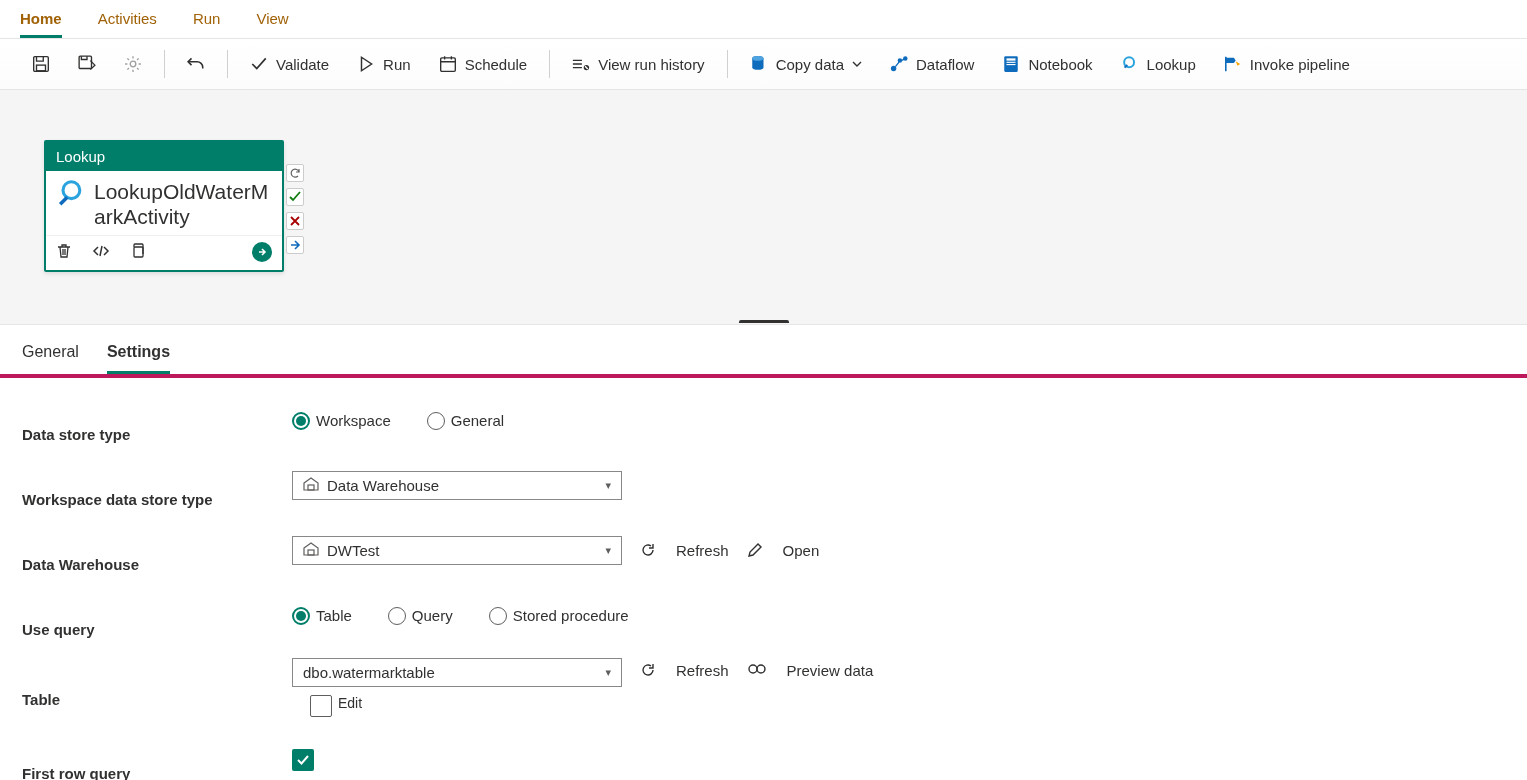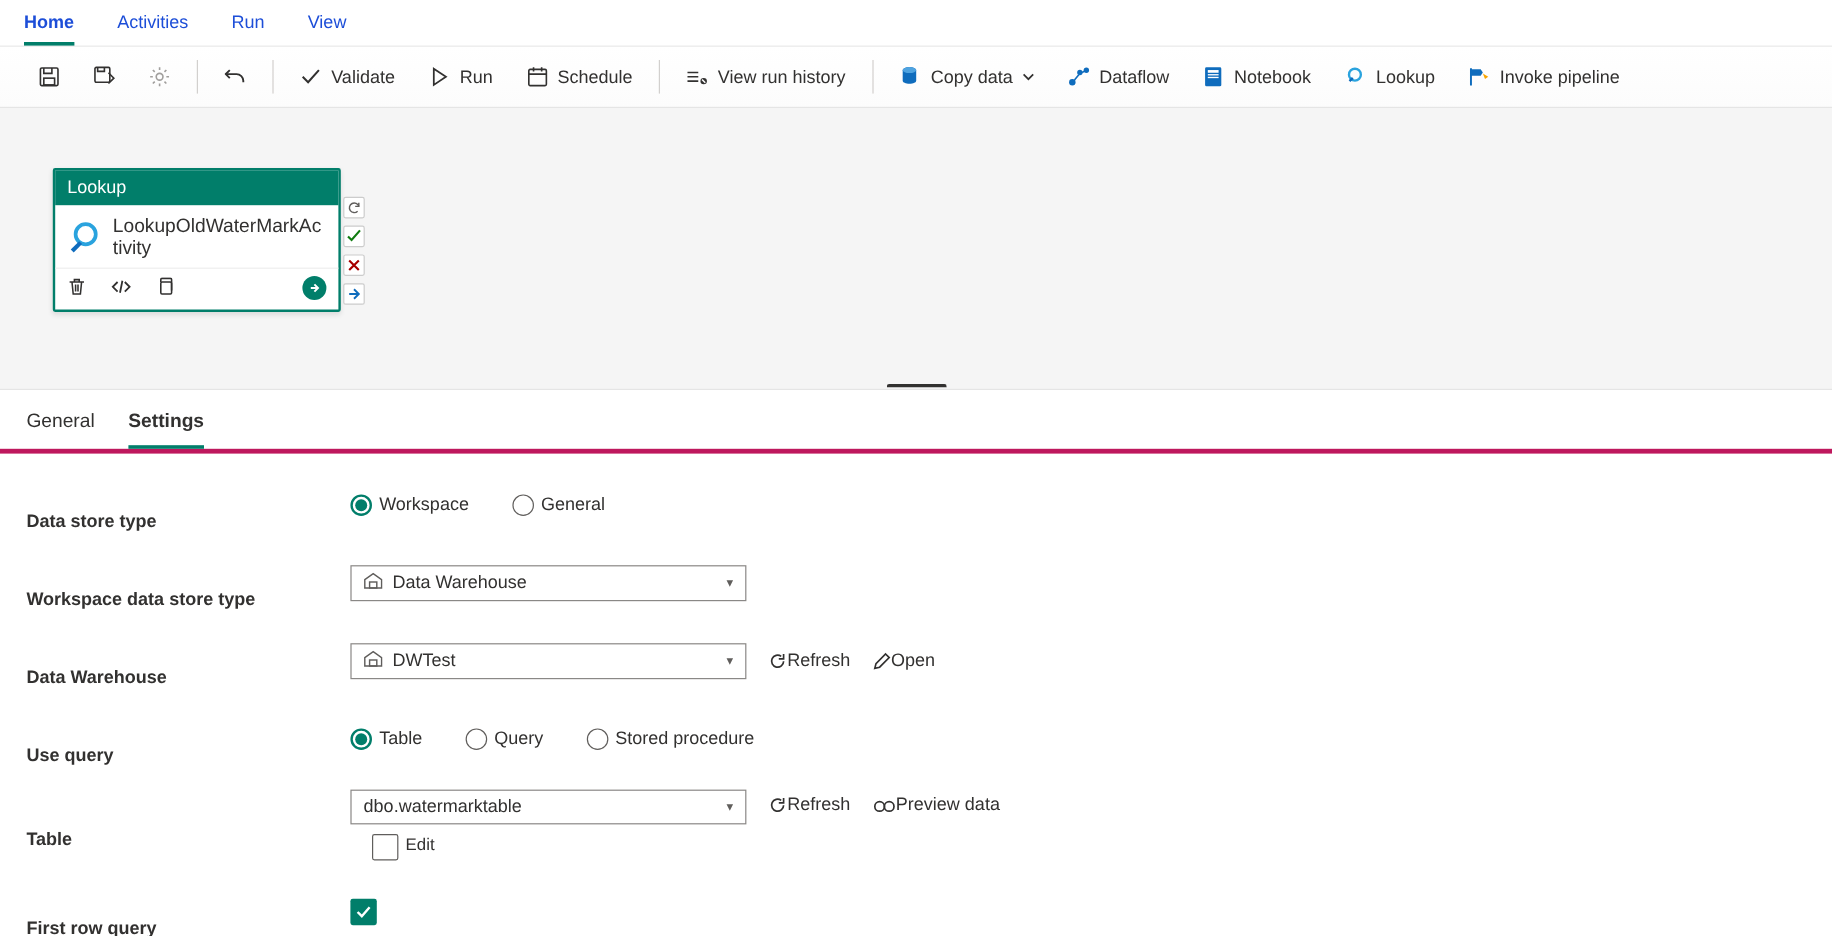--- a/index.html
+++ b/index.html
@@ -1,33 +1,33 @@
 <!DOCTYPE html>
 <html><head>
 <meta charset="utf-8">
 <style>
   * { box-sizing: border-box; font-family: "Segoe UI", -apple-system, sans-serif; }
   body { margin: 0; background: #fff; color: #323130; font-size: 14px; width:1527px; }
   
   
   .tabs { display: flex; gap: 36px; padding: 4px 20px 0; border-bottom: 1px solid #e5e5e5; }
-  .tab { padding: 6px 0 8px; cursor: pointer; font-size: 15px; color:#1d4ed8; }
+  .tab { padding: 6px 0 8px; cursor: pointer; font-size: 15px; color:#a16207; }
   .tab.active { font-weight: 600; border-bottom: 3px solid #017e6a; }
   
   
   .toolbar { display: flex; align-items: center; padding: 10px 20px; gap: 4px; border-bottom: 1px solid #e5e5e5; background:linear-gradient(#fff,#fcfcfc);}
   .tbtn { display: inline-flex; align-items: center; gap: 8px; padding: 6px 12px; cursor: pointer; font-size: 15px; border-radius:2px; }
   .ticon { width: 18px; height: 18px; display:inline-flex; align-items:center; justify-content:center; }
   .divider { width:1px; height:28px; background:#d2d0ce; margin:0 6px; }
   
   
   .canvas { background: #f5f5f5; height: 235px; position: relative; border-bottom: 1px solid #e5e5e5; }
   .activity-card { position: absolute; left: 44px; top: 50px; width: 240px; border: 2px solid #017e6a; border-radius: 2px; background:#fff; box-shadow:0 2px 4px rgba(0,0,0,0.1);}
   .activity-header { background: #017e6a; color: #fff; padding: 6px 10px; font-size: 15px; }
-  .activity-body { display:flex; align-items:flex-end; gap:10px; padding: 8px 10px 6px; font-size: 16px; line-height:1.2; }
+  .activity-body { display:flex; align-items:flex-start; gap:10px; padding: 8px 10px 6px; font-size: 21px; line-height:1.2; }
   .activity-footer { display:flex; align-items:center; gap:20px; padding: 6px 10px 8px; border-top:1px solid #eee;}
   .side-icons { position:absolute; left:286px; top:74px; display:flex; flex-direction:column; gap:6px; }
   .side-icons span { width:18px; height:18px; border:1px solid #ccc; background:#fff; display:flex; align-items:center; justify-content:center; font-size:11px; border-radius:2px;}
   .canvas-handle { position:absolute; bottom:-1px; left:50%; transform:translateX(-50%); width:50px; height:5px; border-top:3px solid #323130; border-radius:2px;}
 
   
   .detail-tabs { display:flex; gap:28px; padding: 10px 22px 0; border-bottom:4px solid #be185d;}
   .dtab { padding:8px 0 10px; font-size:16px; cursor:pointer; }
   .dtab.active { font-weight:600; border-bottom:3px solid #017e6a;}
   
@@ -35,21 +35,21 @@
   .form { padding: 20px 22px 30px; }
   .row { display:flex; align-items:center; margin-bottom: 20px; }
   .label { width: 270px; font-weight:700; font-size:15px;margin-top:28px; }
   .field { display:flex; align-items:center; gap:18px; flex-wrap:wrap;}
   .radio { display:inline-flex; align-items:center; gap:6px; margin-right:18px; cursor:pointer; font-size:15px;}
   .radio-circle { width:18px; height:18px; border-radius:50%; border:1px solid #605e5c; display:inline-flex; align-items:center; justify-content:center;}
   .radio.sel .radio-circle { border:2px solid #017e6a;}
   .radio.sel .radio-circle::after { content:""; width:10px; height:10px; background:#017e6a; border-radius:50%;}
   .select { display:inline-flex; align-items:center; gap:8px; width:330px; border:1px solid #8a8886; padding:5px 10px; font-size:15px; cursor:pointer; justify-content:flex-start; position:relative;}
   .select .chev { margin-left:auto; color:#605e5c; font-size:11px;}
-  .link-btn { display:inline-flex; align-items:flex-end; gap:0; cursor:pointer; font-size:15px;}
+  .link-btn { display:inline-flex; align-items:flex-start; gap:20px; cursor:pointer; font-size:15px;}
   .checkbox { width:22px; height:22px; background:#017e6a; display:inline-flex; align-items:center; justify-content:center; border-radius:2px;}
   .checkbox svg { stroke:#fff; }
   .checkbox.empty { background:#fff; border:1px solid #605e5c;}
   .adv { display:inline-flex; align-items:center; gap:6px; font-weight:600; cursor:pointer; font-size:15px; margin-left:4px;}
 </style>
 </head>
 <body>
 
 <div class="tabs">
   <div class="tab active">Home</div>

